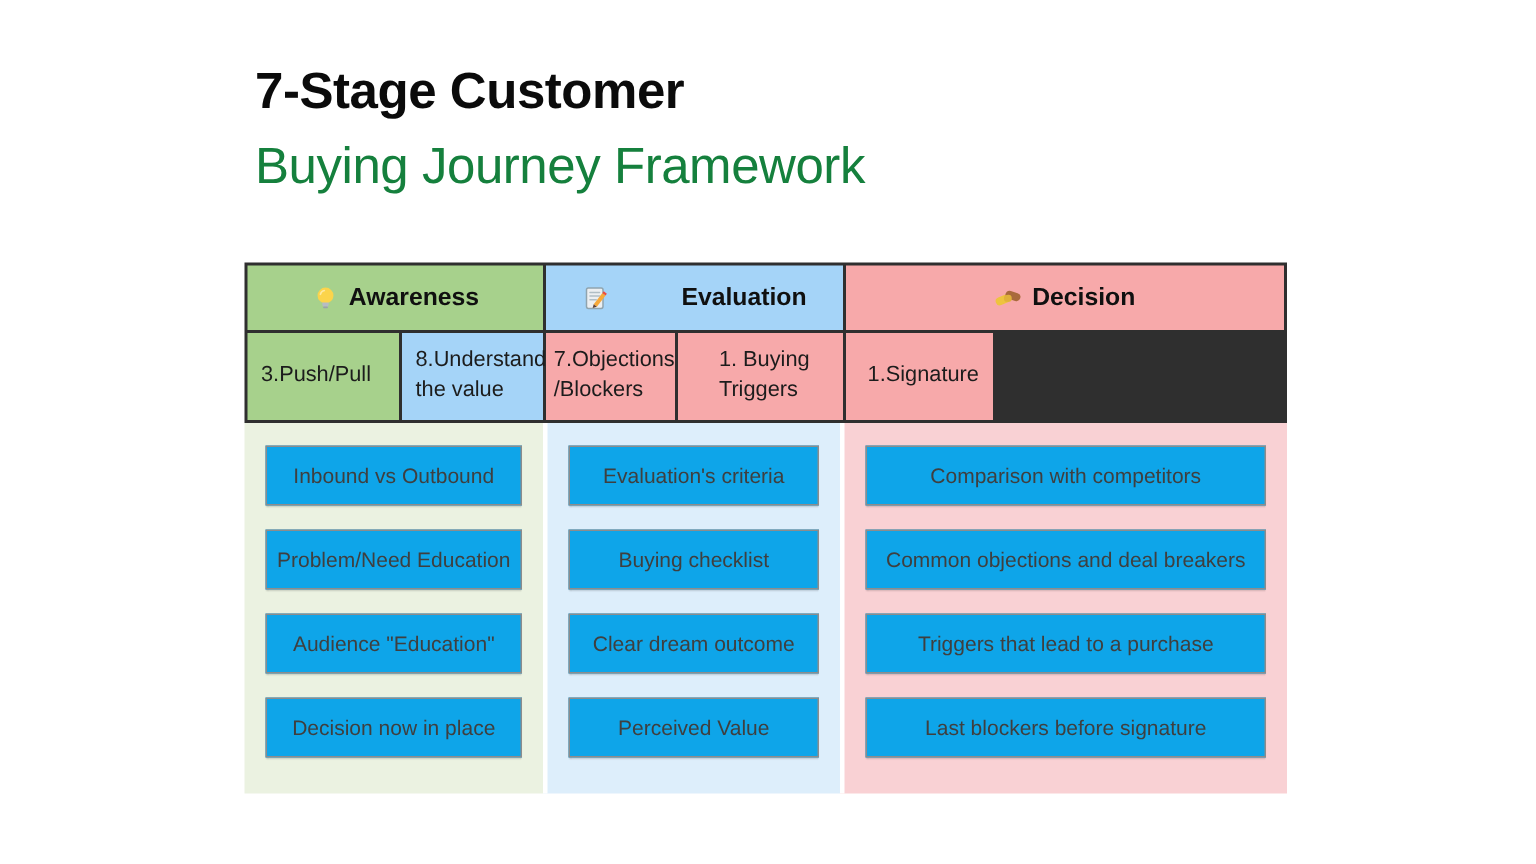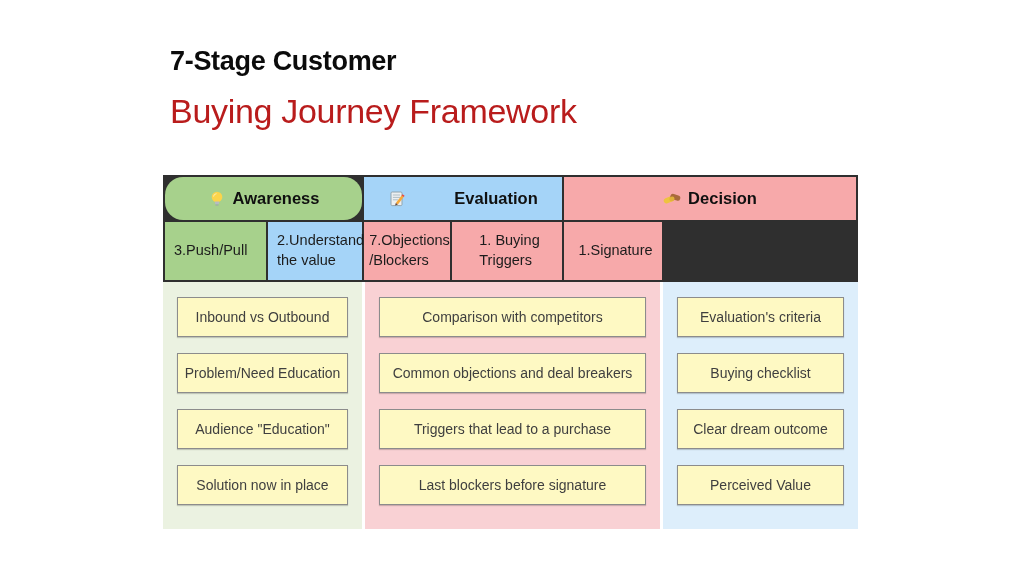--- a/index.html
+++ b/index.html
@@ -4,38 +4,38 @@
 <style>
   html,body { margin:0; padding:0; background:#fff; }
   .canvas {
     position:relative; width:1024px; height:576px; background:#ffffff;
     font-family:"Liberation Sans","DejaVu Sans",sans-serif; overflow:hidden;
     color:#111;
   }
 
   
   .title { position:absolute; left:170px; top:36px; }
-  .title-line1 { font-size:27px; line-height:50px; font-weight:700; color:#0b0b0b; letter-spacing:-0.3px; }
-  .title-line2 { font-size:34px; line-height:50px; font-weight:400; color:#b91c1c; letter-spacing:-0.3px; }
+  .title-line1 { font-size:34px; line-height:50px; font-weight:700; color:#0b0b0b; letter-spacing:-0.3px; }
+  .title-line2 { font-size:34px; line-height:50px; font-weight:400; color:#15803d; letter-spacing:-0.3px; }
 
   
   .journey-grid {
     position:absolute; left:163px; top:175px; width:695px;
     box-sizing:border-box;
     display:grid;
     grid-template-columns:101px 94px 86px 110px 98px 99px 91px;
     gap:2px; padding:2px;
     background:#2f2f2f;
   }
   .hdr {
     grid-row:1; height:43px;
     display:flex; align-items:center; justify-content:center;
     font-size:16.5px; font-weight:700; color:#101010;
   }
-  .hdr-aw { grid-column:1 / span 2;border-radius:18px; }
+  .hdr-aw { grid-column:1 / span 2; }
   .hdr-ev { grid-column:3 / span 2;gap:41px; }
   .hdr-de { grid-column:5 / span 3; }
   .stage {
     grid-row:2; height:58px;
     display:flex; align-items:center;
     padding:0 4px 0 9px; box-sizing:border-box;
     font-size:14.5px; line-height:1.35; color:#1c1c1c;
     white-space:pre-line;
   }
   .bg-aw { background:#a7d18c; }
@@ -53,21 +53,21 @@
   .body-col {
     box-sizing:border-box; height:247px;
     padding:15px 14px 24px 14px;
     display:flex; flex-direction:column; gap:16px;
   }
   .body-aw { width:199px; background:#ebf2e1; }
   .body-ev { width:198px; background:#ddeefb; border-left:3px solid #ffffff; }
   .body-de { width:298px; background:#f9d1d4; border-left:3px solid #ffffff; }
   .item-box {
     height:41px; box-sizing:border-box;
-    background:#fef9c3; border:1px solid #8c8c8c;
+    background:#0ea5e9; border:1px solid #8c8c8c;
     box-shadow:0 1px 1px rgba(0,0,0,0.18);
     display:flex; align-items:center; justify-content:center;
     font-size:14px; color:#3f3f3f; text-align:center; padding:0 4px;
   }
 </style>
 </head>
 <body>
 
 <div class="canvas">
 
@@ -108,46 +108,46 @@
         <svg viewBox="0 0 18 18">
           <rect x="0.6" y="7.2" width="10.2" height="5.4" rx="2.7" transform="rotate(-22 5.7 9.9)" fill="#eec33f"></rect>
           <rect x="7.2" y="4.6" width="10.2" height="5.4" rx="2.7" transform="rotate(18 12.3 7.3)" fill="#a96a3c"></rect>
           <rect x="6.3" y="6.6" width="5.2" height="4.6" rx="2.1" transform="rotate(-4 8.9 8.9)" fill="#e0b13a"></rect>
         </svg>
       </span>
       <span>Decision</span>
     </div>
 
     <div class="stage bg-aw">3.Push/Pull</div>
-    <div class="stage bg-ev">2.Understand
+    <div class="stage bg-ev">8.Understand
 the value</div>
     <div class="stage bg-de">7.Objections
 /Blockers</div>
     <div class="stage bg-de">1. Buying
 Triggers</div>
     <div class="stage bg-de">1.Signature</div>
   </div>
 
   <div class="body-row">
 
     <div class="body-col body-aw">
       <div class="item-box">Inbound vs Outbound</div>
       <div class="item-box">Problem/Need Education</div>
       <div class="item-box">Audience "Education"</div>
-      <div class="item-box">Solution now in place</div>
+      <div class="item-box">Decision now in place</div>
+    </div>
+
+    <div class="body-col body-ev">
+      <div class="item-box">Evaluation's criteria</div>
+      <div class="item-box">Buying checklist</div>
+      <div class="item-box">Clear dream outcome</div>
+      <div class="item-box">Perceived Value</div>
     </div>
 
     <div class="body-col body-de">
       <div class="item-box">Comparison with competitors</div>
       <div class="item-box">Common objections and deal breakers</div>
       <div class="item-box">Triggers that lead to a purchase</div>
       <div class="item-box">Last blockers before signature</div>
     </div>
 
-    <div class="body-col body-ev">
-      <div class="item-box">Evaluation's criteria</div>
-      <div class="item-box">Buying checklist</div>
-      <div class="item-box">Clear dream outcome</div>
-      <div class="item-box">Perceived Value</div>
-    </div>
-
   </div>
 </div>
 
 </body></html>

